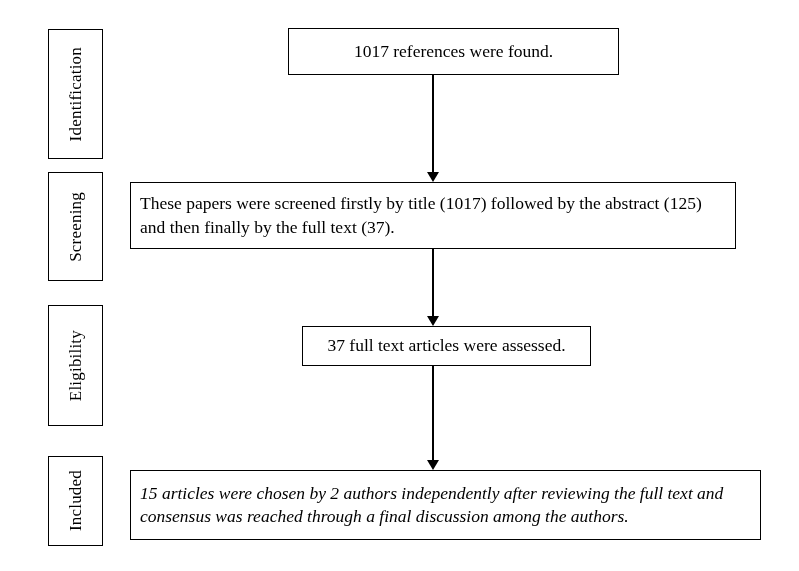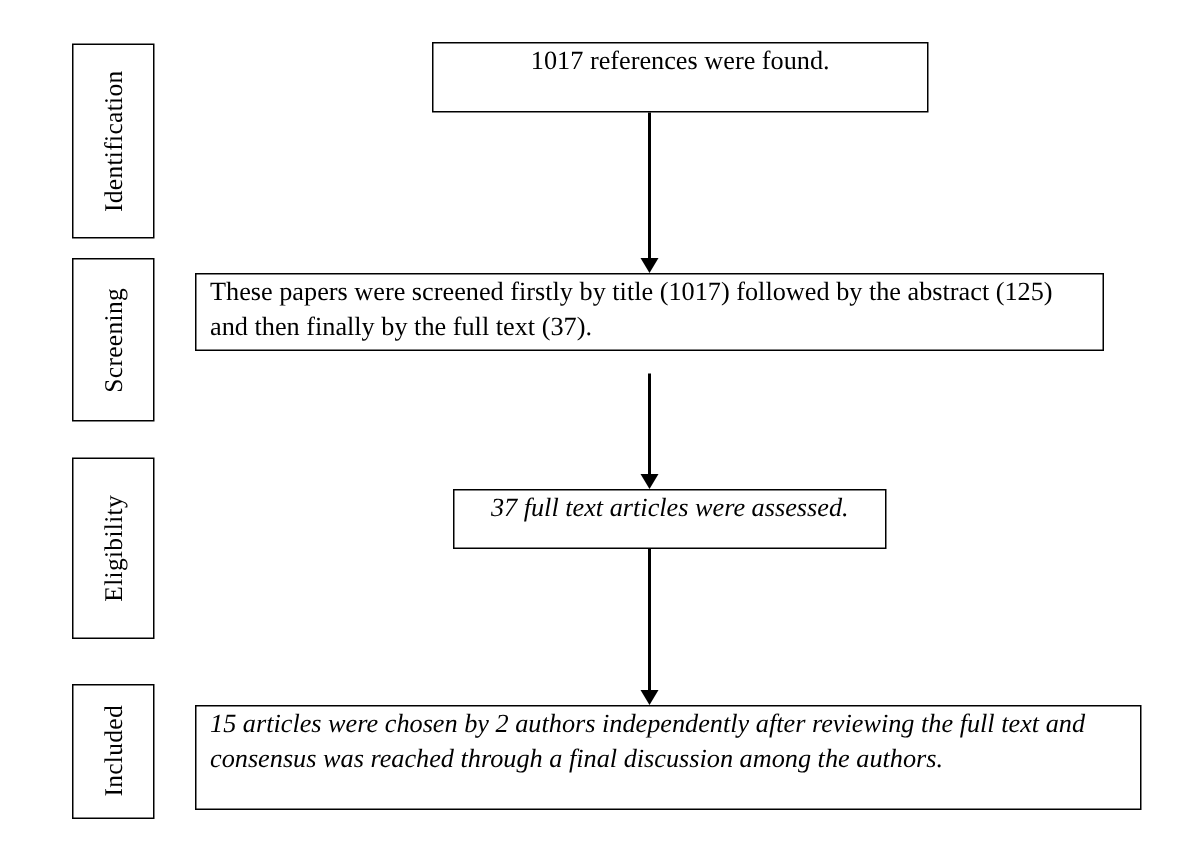--- a/index.html
+++ b/index.html
@@ -42,21 +42,21 @@
   }
 
   
   .content-box {
     position: absolute;
     border: 1.6px solid #000000;
     background: #ffffff;
     box-sizing: border-box;
     display: flex;
     flex-direction: column;
-    justify-content: flex-start;
+    justify-content: center;
   }
   .content-text {
     font-family: "Liberation Serif", "DejaVu Serif", serif;
     font-size: 17.5px;
     line-height: 1.32;
     color: #000000;
     padding: 0 9px;
   }
   .content-box.centered .content-text {
     text-align: center;
@@ -104,25 +104,25 @@
   </div>
 
   <div class="stage-box" style="left:48px; top:456px; width:55px; height:90px;">
     <span class="stage-label">Included</span>
   </div>
 
   <div class="content-box centered" style="left:288px; top:28px; width:331px; height:47px;">
     <div class="content-text">1017 references were found.</div>
   </div>
 
-  <div class="content-box left" style="left:130px; top:182px; width:606px; height:52px;">
+  <div class="content-box left" style="left:130px; top:182px; width:606px; height:67px;">
     <div class="content-text">These papers were screened firstly by title (1017) followed by the abstract (125) and then finally by the full text (37).</div>
   </div>
 
-  <div class="content-box centered" style="left:302px; top:326px; width:289px; height:40px;font-style:italic;">
+  <div class="content-box centered" style="left:302px; top:326px; width:289px; height:40px;">
     <div class="content-text">37 full text articles were assessed.</div>
   </div>
 
   <div class="content-box left" style="left:130px; top:470px; width:631px; height:70px;font-style:italic;">
     <div class="content-text">15 articles were chosen by 2 authors independently after reviewing the full text and consensus was reached through a final discussion among the authors.</div>
   </div>
 
   <div class="arrow" style="left:432px; top:75px; height:107px;">
     <div class="arrow-line" style="height:97px;"></div>
     <div class="arrow-head" style="top:97px;"></div>

